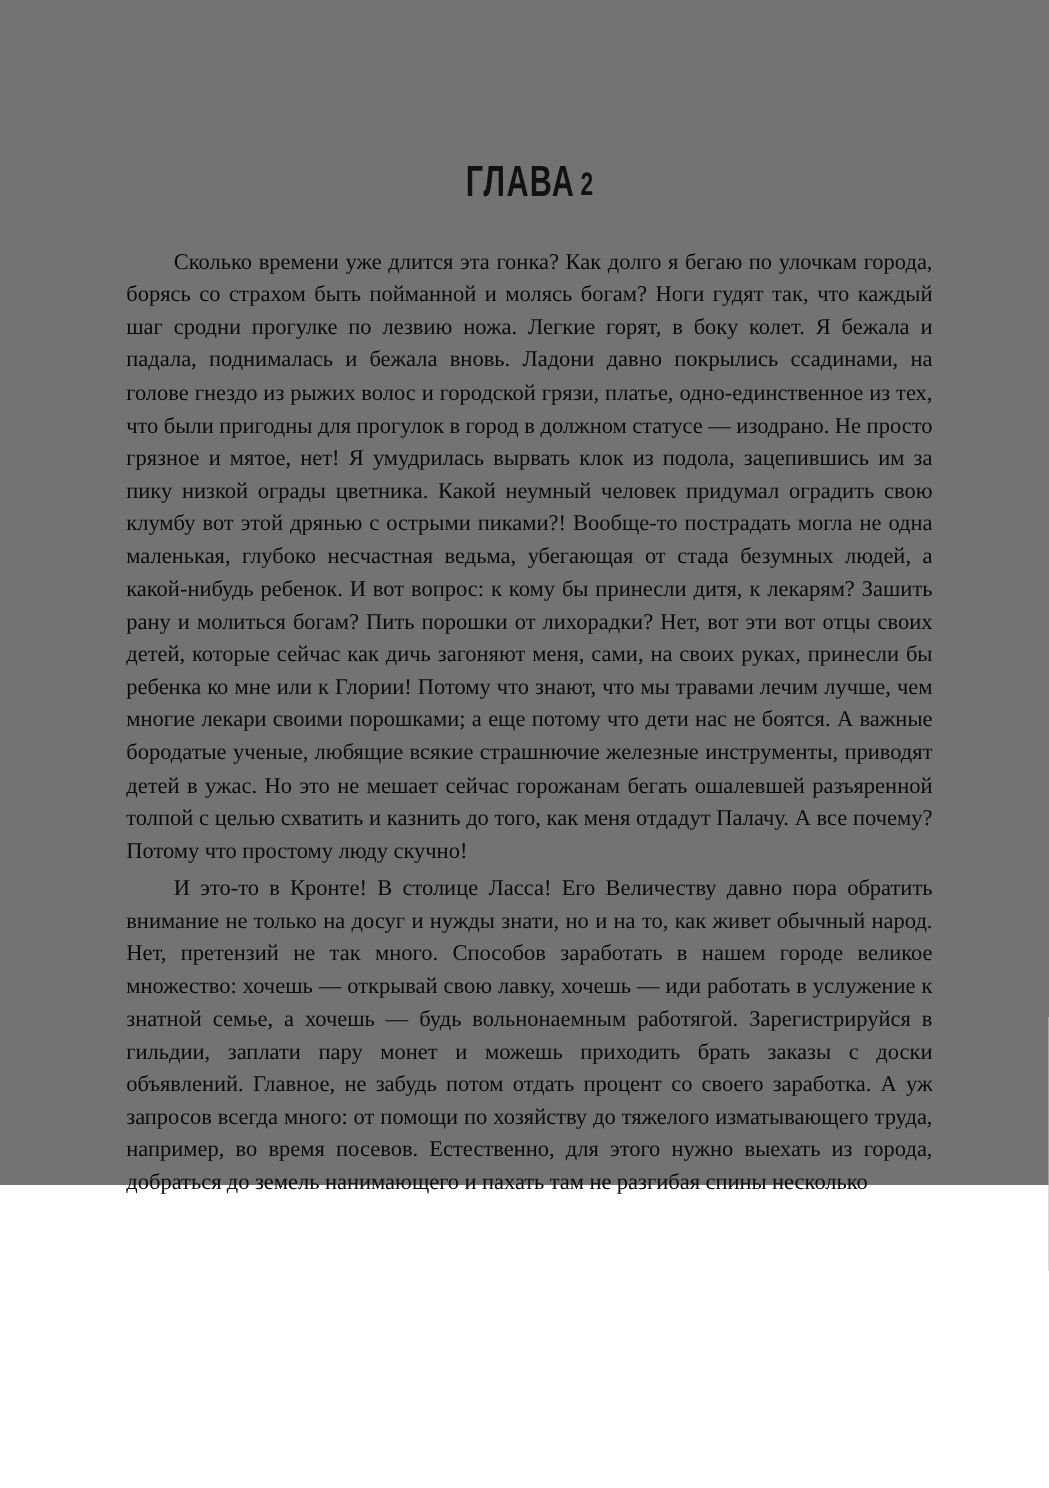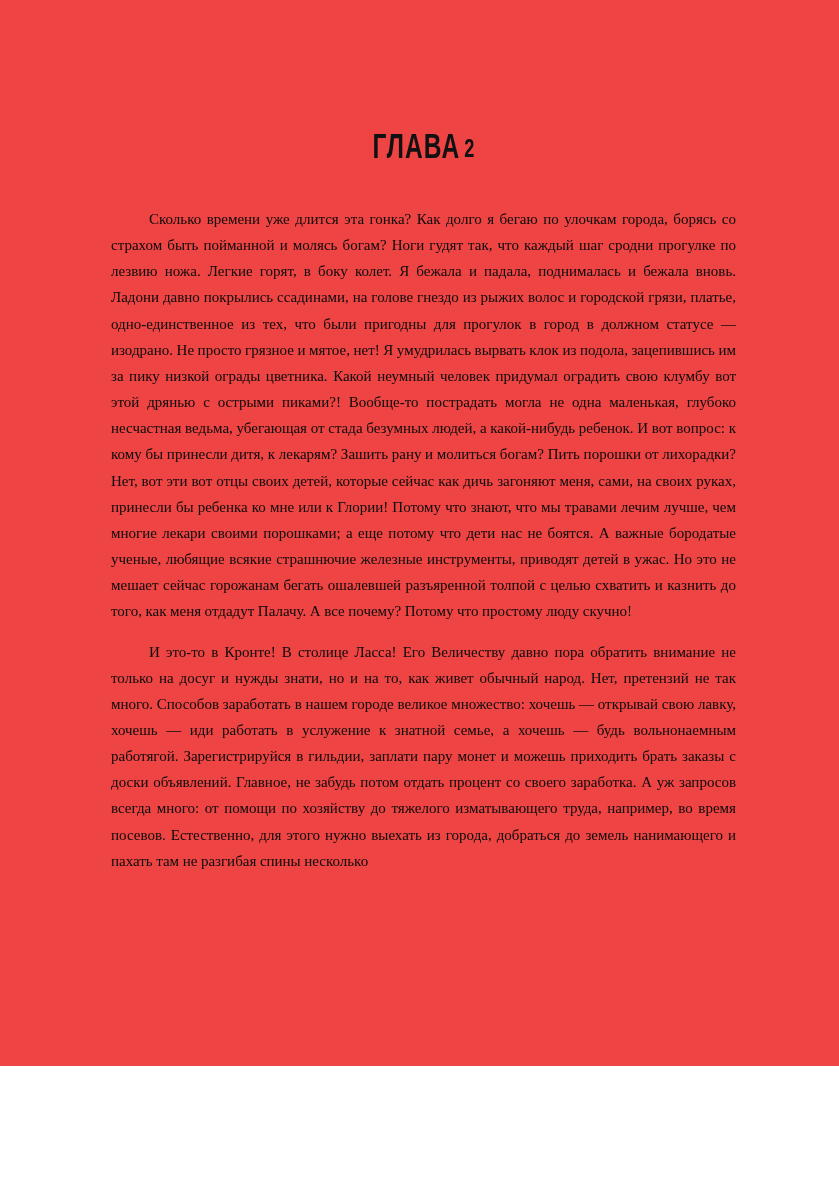--- a/index.html
+++ b/index.html
@@ -11,22 +11,22 @@
     height: 1190px;
     background: #ffffff;
     font-family: "Liberation Serif", "DejaVu Serif", serif;
     color: #000000;
     overflow: hidden;
   }
 
   .page {
     position: relative;
     width: 839px;
-    height: 1066px;
-    background: #ef4444;
+    height: 948px;
+    background: #737373;
     box-sizing: border-box;
   }
 
   .content-block {
     position: absolute;
     left: 97px;
     top: 0;
     width: 653px;
   }
 
@@ -60,23 +60,23 @@
   }
 
   .body-text {
     position: absolute;
     left: 0;
     top: 192px;
     width: 653px;
   }
 
   .body-text p {
-    margin: 14px;
+    margin: 4px;
     padding: 0;
-    font-size: 15px;
+    font-size: 18px;
     line-height: 26.15px;
     text-align: justify;
     text-justify: inter-word;
     text-indent: 38px;
     hyphens: manual;
     word-spacing: -0.2px;
     color: #0a0a0a;
   }
 </style>
 </head>

